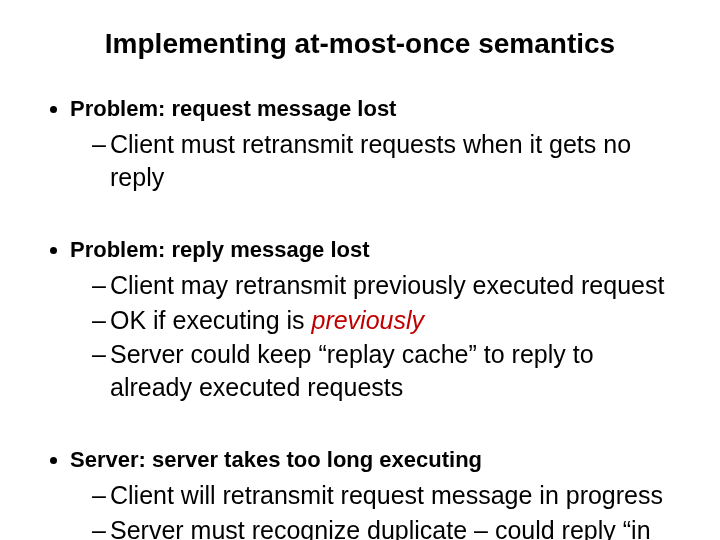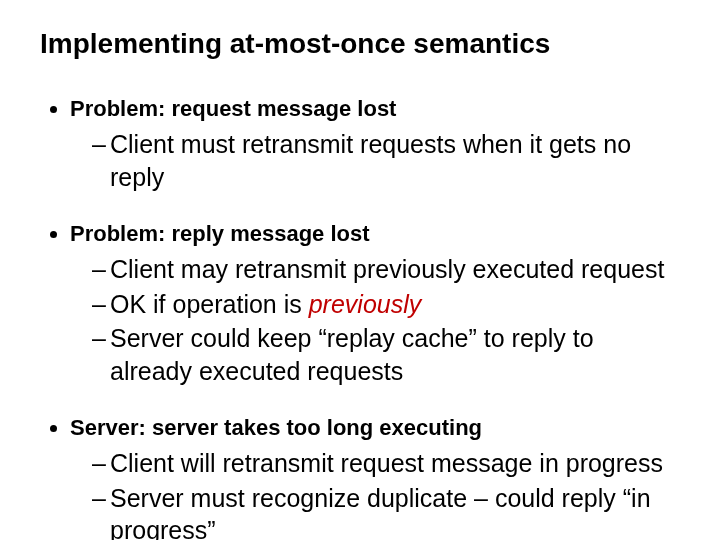--- a/index.html
+++ b/index.html
@@ -13,31 +13,32 @@
   }
   .slide {
     box-sizing: border-box;
     width: 720px;
     height: 540px;
     padding: 28px 40px 20px 40px;
   }
   .title {
     font-size: 28px;
     font-weight: bold;
+    text-align: center;
     margin: 0 0 36px 0;
   }
   ul.level1 {
     list-style: disc;
     padding-left: 30px;
     margin: 0;
   }
   ul.level1 > li {
     font-size: 22px;
     font-weight: bold;
-    margin-top: 28px;
+    margin-top: 44px;
   }
   ul.level1 > li:first-child {
     margin-top: 8px;
   }
   ul.level2 {
     list-style: none;
     padding-left: 22px;
     margin: 6px 0 0 0;
     font-weight: normal;
     font-size: 25px;
@@ -72,21 +73,21 @@
       <ul class="level2">
         <li>Client must retransmit requests when it gets no reply</li>
       </ul>
     </li>
 
     <li>
       <span>Problem: reply message lost</span>
       <ul class="level2">
         <li>Client may retransmit previously executed request</li>
         <li>
-          <span>OK if operation is </span><span class="term">previously</span>
+          <span>OK if executing is </span><span class="term">previously</span>
         </li>
         <li>Server could keep “replay cache” to reply to already executed requests</li>
       </ul>
     </li>
 
     <li>
       <span>Server: server takes too long executing</span>
       <ul class="level2">
         <li>Client will retransmit request message in progress</li>
         <li>Server must recognize duplicate – could reply “in progress”</li>

